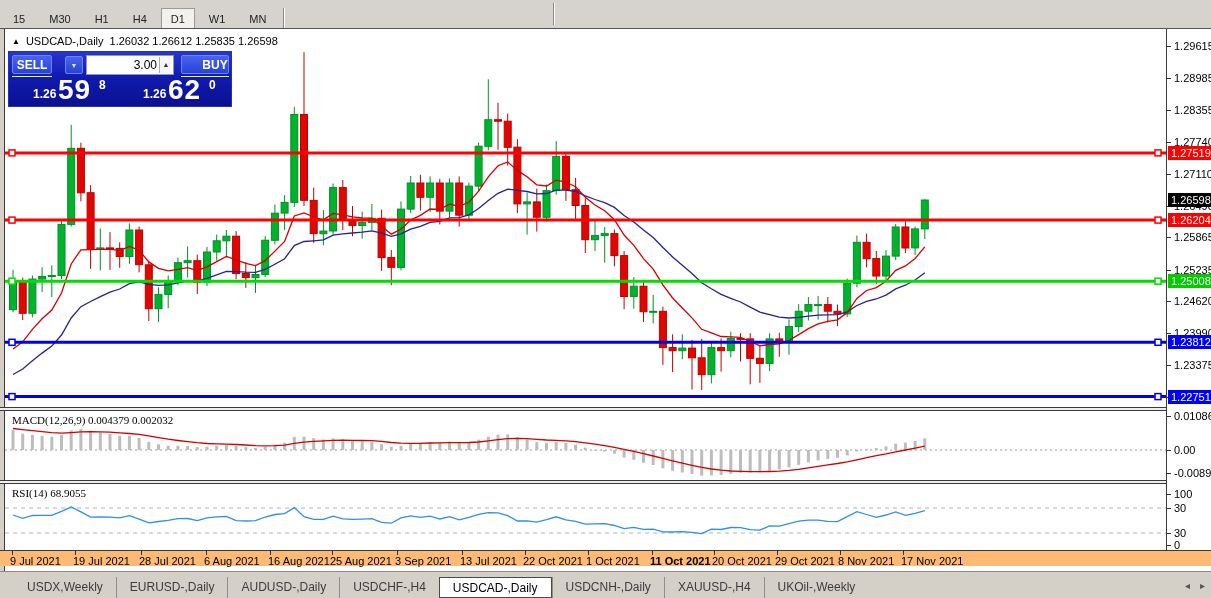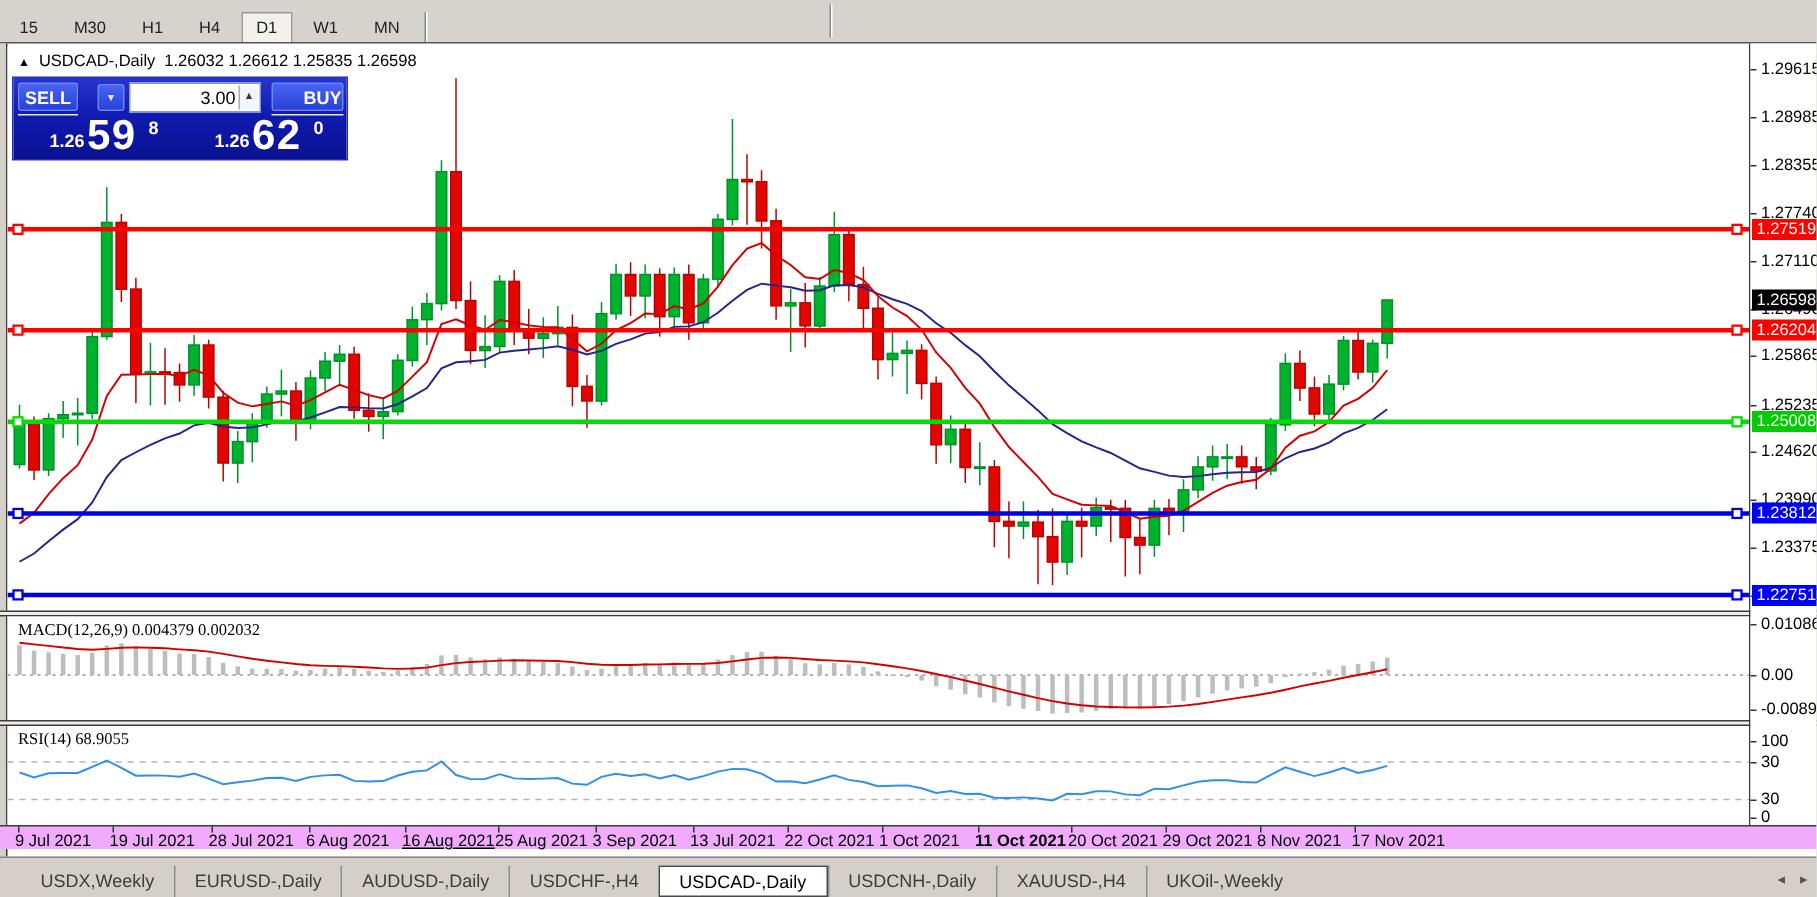--- a/index.html
+++ b/index.html
@@ -35,21 +35,21 @@
   
   #price-axis { position:absolute; left:1167px; top:0; width:44px; height:543px; background:#fff; }
   .tick { position:absolute; left:0; height:12px; }
   .tick .dash { position:absolute; left:0; top:6px; width:4px; height:1px; background:#333; }
   .tick .t { position:absolute; left:7px; top:0; font-size:11px; color:#000; white-space:nowrap; }
   .badge { position:absolute; left:1px; padding:0 3px; font-size:11px; line-height:14px;
     color:#fff; white-space:nowrap; z-index:6; }
 
   
   #date-axis { position:absolute; left:0; top:521px; width:1211px; height:16px;
-    background:#f0abfc; border-top:1px solid #3a3a3a; }
+    background:#fdba74; border-top:1px solid #3a3a3a; }
   .date-label { position:absolute; top:4px; font-size:11px; color:#000; white-space:nowrap; }
   .date-tick { position:absolute; top:0; width:1px; height:4px; background:#333; }
 
   
   #chart-header { position:absolute; left:12px; top:6px; font-size:11px; color:#000;
     display:flex; align-items:center; gap:6px; z-index:8; background:#fff; padding-right:6px;}
   #collapse-icon { font-size:8px; }
   #trade-panel { position:absolute; left:8px; top:22px; width:224px; height:56px; z-index:8;
     background:linear-gradient(180deg,#2736cf 0%, #101bb0 45%, #0a1190 100%);
     border:1px solid #2430b8; }
@@ -518,21 +518,21 @@
     <div id="date-axis">
         <div class="date-tick" style="left: 12px;"></div>
         <div class="date-label" style="left: 10px;">9 Jul 2021</div>
         <div class="date-tick" style="left: 75px;"></div>
         <div class="date-label" style="left: 73px;">19 Jul 2021</div>
         <div class="date-tick" style="left: 141px;"></div>
         <div class="date-label" style="left: 139px;">28 Jul 2021</div>
         <div class="date-tick" style="left: 206px;"></div>
         <div class="date-label" style="left: 204px;">6 Aug 2021</div>
         <div class="date-tick" style="left: 270px;"></div>
-        <div class="date-label" style="left: 268px; text-decoration: underline;">16 Aug 2021</div>
+        <div class="date-label" style="left: 268px;">16 Aug 2021</div>
         <div class="date-tick" style="left: 332px;"></div>
         <div class="date-label" style="left: 330px;">25 Aug 2021</div>
         <div class="date-tick" style="left: 397px;"></div>
         <div class="date-label" style="left: 395px;">3 Sep 2021</div>
         <div class="date-tick" style="left: 462px;"></div>
         <div class="date-label" style="left: 460px;">13 Jul 2021</div>
         <div class="date-tick" style="left: 525px;"></div>
         <div class="date-label" style="left: 523px;">22 Oct 2021</div>
         <div class="date-tick" style="left: 588px;"></div>
         <div class="date-label" style="left: 586px;">1 Oct 2021</div>

